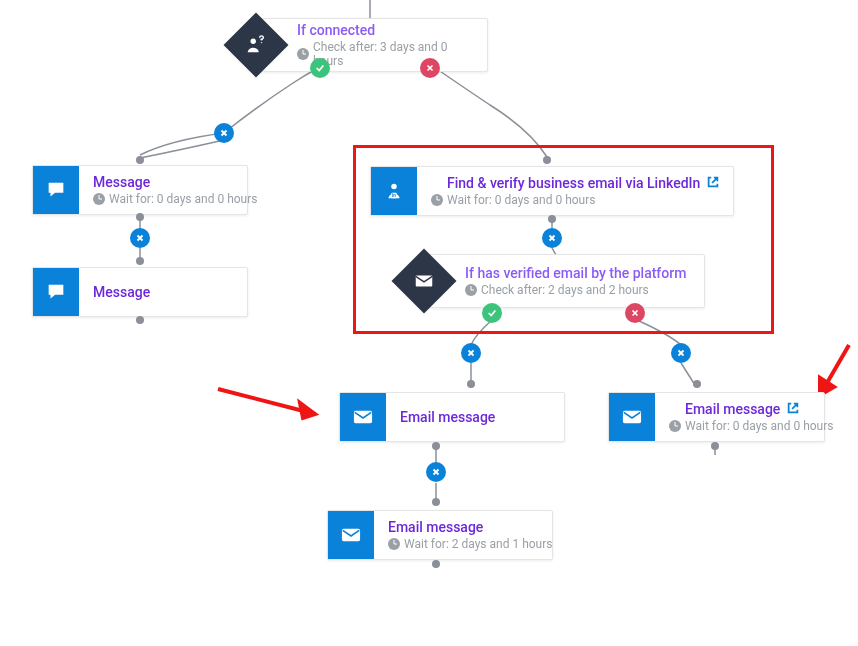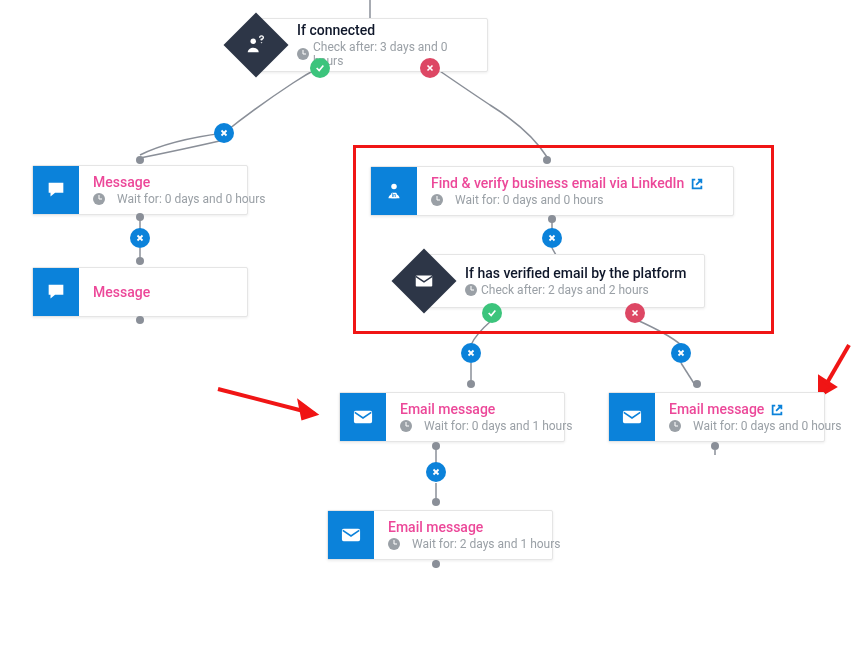--- a/index.html
+++ b/index.html
@@ -36,33 +36,34 @@
     flex-shrink: 0;
   }
   .node .body {
     padding: 8px 12px 8px 14px;
     display: flex;
     flex-direction: column;
     justify-content: center;
   }
   .node .title-row {
     display: flex;
-    align-items: flex-end;
+    align-items: flex-start;
     gap: 6px;
+    margin-left: 16px;
   }
   .node .title {
-    color: #ec4899;
+    color: #6d28d9;
     font-size: 14px;
     font-weight: 500;
     white-space: nowrap;
   }
   .node .sub {
     display: flex;
     align-items: center;
-    gap: 12px;
+    gap: 4px;
     margin-top: 2px;
   }
   .node .sub-text {
     color: #9aa0a6;
     font-size: 12px;
     white-space: nowrap;
   }
   .clock {
     width: 12px; height: 12px;
     border-radius: 50%;
@@ -93,21 +94,21 @@
     transform: rotate(45deg);
     background: #2d3647;
     margin-left: -23px;
     display: flex;
     align-items: center;
     justify-content: center;
     flex-shrink: 0;
   }
   .diamond > * { transform: rotate(-45deg); }
   .cond-node .body { padding: 8px 14px 8px 18px; }
-  .cond-node .title { color: #0f172a; font-size: 14px; font-weight: 500; }
+  .cond-node .title { color: #8b5cf6; font-size: 14px; font-weight: 500; }
   .cond-node .sub { display: flex; align-items: center; gap: 4px; margin-top: 2px; }
   .cond-node .sub-text { color: #9aa0a6; font-size: 12px; }
 
   .badge {
     position: absolute;
     width: 20px; height: 20px;
     border-radius: 50%;
     display: flex; align-items: center; justify-content: center;
   }
   .badge-green { background: #3cc47c; }
@@ -323,24 +324,20 @@
 
 <div class="node" style="left:339px; top:392px; width:224px; height:48px;">
   <div class="icon-block">
     <svg width="22" height="22" viewBox="0 0 24 24" fill="none" stroke="#fff" stroke-width="1.8">
         <rect x="3" y="6" width="18" height="12" rx="1" fill="#fff"></rect>
         <path d="M3 7l9 6 9-6" stroke="#0b82da"></path>
       </svg>
   </div>
   <div class="body">
     <div class="title">Email message</div>
-    <div class="sub">
-        <span class="clock"></span>
-        <span class="sub-text">Wait for: 0 days and 1 hours</span>
-      </div>
   </div>
 </div>
 <div class="dot" style="left:432px; top:442px;"></div>
 <div class="badge badge-blue" style="left:426px; top:462px;">
     <svg viewBox="0 0 12 12">
       <path d="M3 3l6 6M9 3l-6 6" stroke="#fff" stroke-width="2.2"></path>
     </svg>
   </div>
 <div class="dot" style="left:432px; top:498px;"></div>
 

